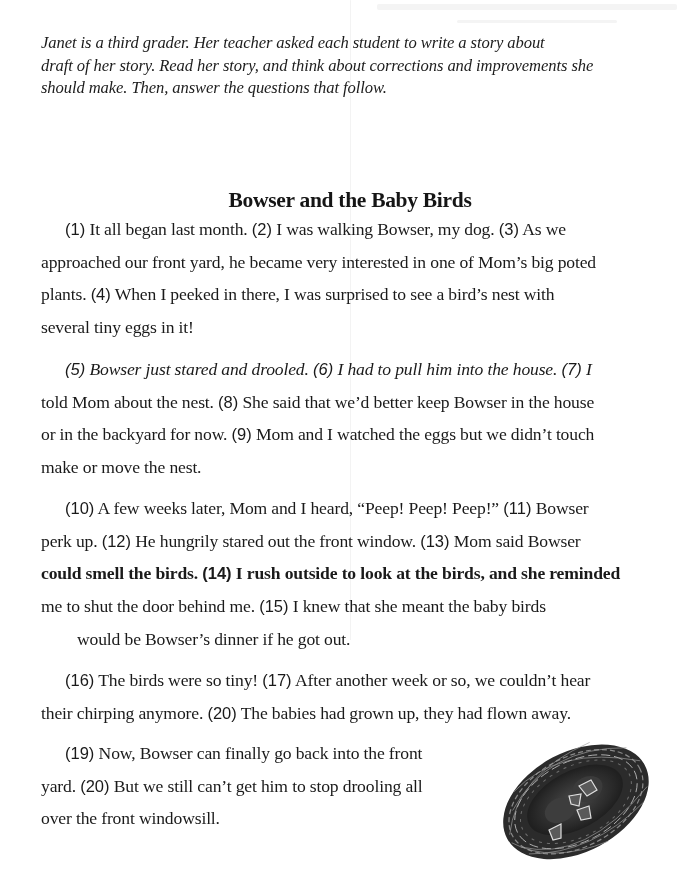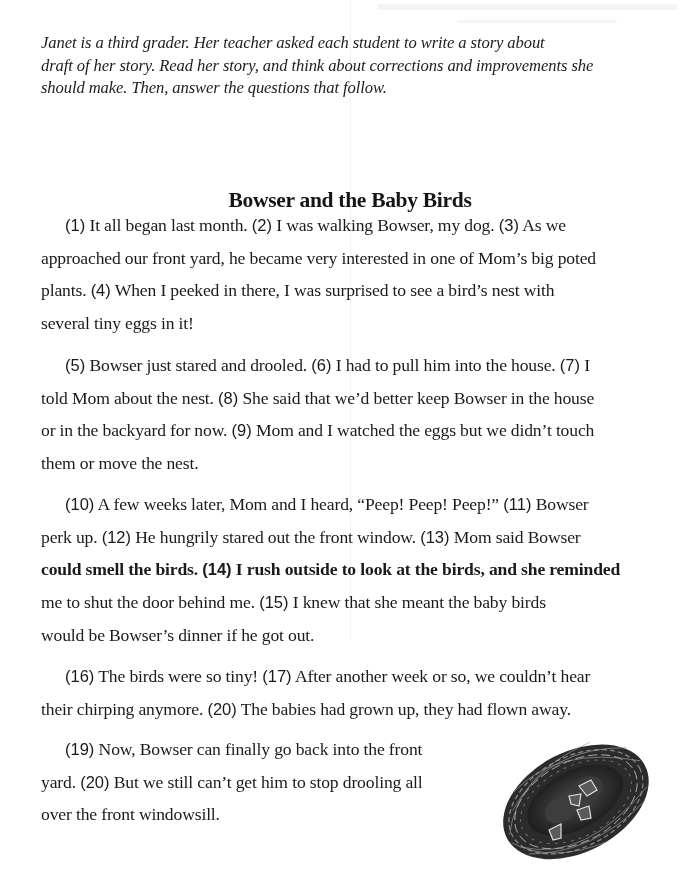--- a/index.html
+++ b/index.html
@@ -21,21 +21,21 @@
     .intro .line { display: block; white-space: nowrap; }
 
     .title {
       position: absolute; left: 0; top: 152px; width: 666px; text-align: center;
       font-weight: bold; font-size: 21.5px; color: #151515; letter-spacing: -0.3px; margin-top: 36px;
     }
 
     .story { position: absolute; left: 24px; top: 0; width: 640px; }
     .line-row {
       position: absolute; left: 0; white-space: nowrap;
-      font-size: 17.6px; line-height: 22px; color: #1a1a1a; letter-spacing: -0.15px;
+      font-size: 17.6px; line-height: 30px; color: #1a1a1a; letter-spacing: -0.15px;
     }
     .line-row.indent { left: 24px; }
     .num {
       font-family: "Liberation Sans", "DejaVu Sans", sans-serif;
       font-size: 16.5px; letter-spacing: 0;
     }
 
     .nest {
       position: absolute; left: 478px; top: 730px; width: 160px; height: 140px;
     }
@@ -58,31 +58,31 @@
   <div class="title">Bowser and the Baby Birds</div>
 
   <div class="story" id="story">
       <div>
         <div class="line-row indent" style="top: 214px;"><span class="num">(1)</span><span> It all began last month. </span><span class="num">(2)</span><span> I was walking Bowser, my dog. </span><span class="num">(3)</span><span> As we</span></div>
         <div class="line-row" style="top: 246.7px;"><span>approached our front yard, he became very interested in one of Mom’s big poted</span></div>
         <div class="line-row" style="top: 279.4px;"><span>plants. </span><span class="num">(4)</span><span> When I peeked in there, I was surprised to see a bird’s nest with</span></div>
         <div class="line-row" style="top: 312.1px;"><span>several tiny eggs in it!</span></div>
       </div>
       <div>
-        <div class="line-row indent" style="top: 354px;"><span class="num">(5)</span><span> Bowser just stared and drooled. </span><span class="num">(6)</span><span> I had to pull him into the house. </span><span class="num">(7)</span><span> I</span></div>
+        <div class="line-row indent" style="top: 354px; font-style: italic;"><span class="num">(5)</span><span> Bowser just stared and drooled. </span><span class="num">(6)</span><span> I had to pull him into the house. </span><span class="num">(7)</span><span> I</span></div>
         <div class="line-row" style="top: 386.7px;"><span>told Mom about the nest. </span><span class="num">(8)</span><span> She said that we’d better keep Bowser in the house</span></div>
         <div class="line-row" style="top: 419.4px;"><span>or in the backyard for now. </span><span class="num">(9)</span><span> Mom and I watched the eggs but we didn’t touch</span></div>
-        <div class="line-row" style="top: 452.1px;"><span>them or move the nest.</span></div>
+        <div class="line-row" style="top: 452.1px;"><span>make or move the nest.</span></div>
       </div>
       <div>
         <div class="line-row indent" style="top: 493px;"><span class="num">(10)</span><span> A few weeks later, Mom and I heard, “Peep! Peep! Peep!” </span><span class="num">(11)</span><span> Bowser</span></div>
         <div class="line-row" style="top: 525.7px;"><span>perk up. </span><span class="num">(12)</span><span> He hungrily stared out the front window. </span><span class="num">(13)</span><span> Mom said Bowser</span></div>
         <div class="line-row" style="top: 558.4px; font-weight: bold;"><span>could smell the birds. </span><span class="num">(14)</span><span> I rush outside to look at the birds, and she reminded</span></div>
         <div class="line-row" style="top: 591.1px;"><span>me to shut the door behind me. </span><span class="num">(15)</span><span> I knew that she meant the baby birds</span></div>
-        <div class="line-row" style="top: 623.8px;"><span>would be Bowser’s dinner if he got out.</span></div>
+        <div class="line-row" style="top: 623.8px; margin-left: 36px;"><span>would be Bowser’s dinner if he got out.</span></div>
       </div>
       <div>
         <div class="line-row indent" style="top: 665px;"><span class="num">(16)</span><span> The birds were so tiny! </span><span class="num">(17)</span><span> After another week or so, we couldn’t hear</span></div>
         <div class="line-row" style="top: 697.7px;"><span>their chirping anymore. </span><span class="num">(20)</span><span> The babies had grown up, they had flown away.</span></div>
       </div>
       <div>
         <div class="line-row indent" style="top: 738px;"><span class="num">(19)</span><span> Now, Bowser can finally go back into the front</span></div>
         <div class="line-row" style="top: 770.7px;"><span>yard. </span><span class="num">(20)</span><span> But we still can’t get him to stop drooling all</span></div>
         <div class="line-row" style="top: 803.4px;"><span>over the front windowsill.</span></div>
       </div>

